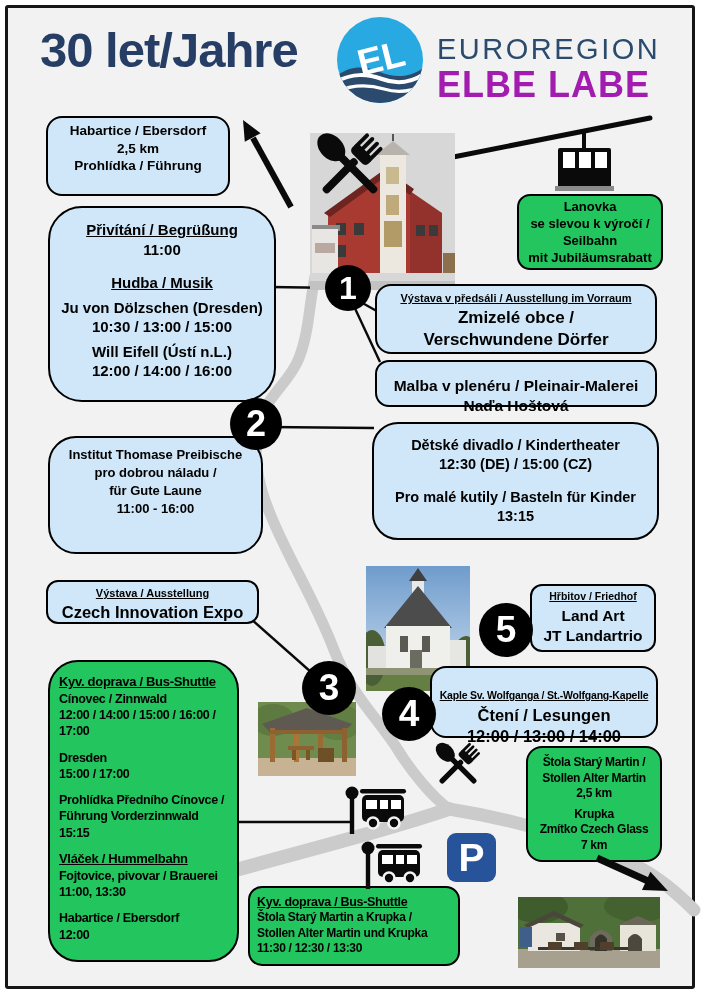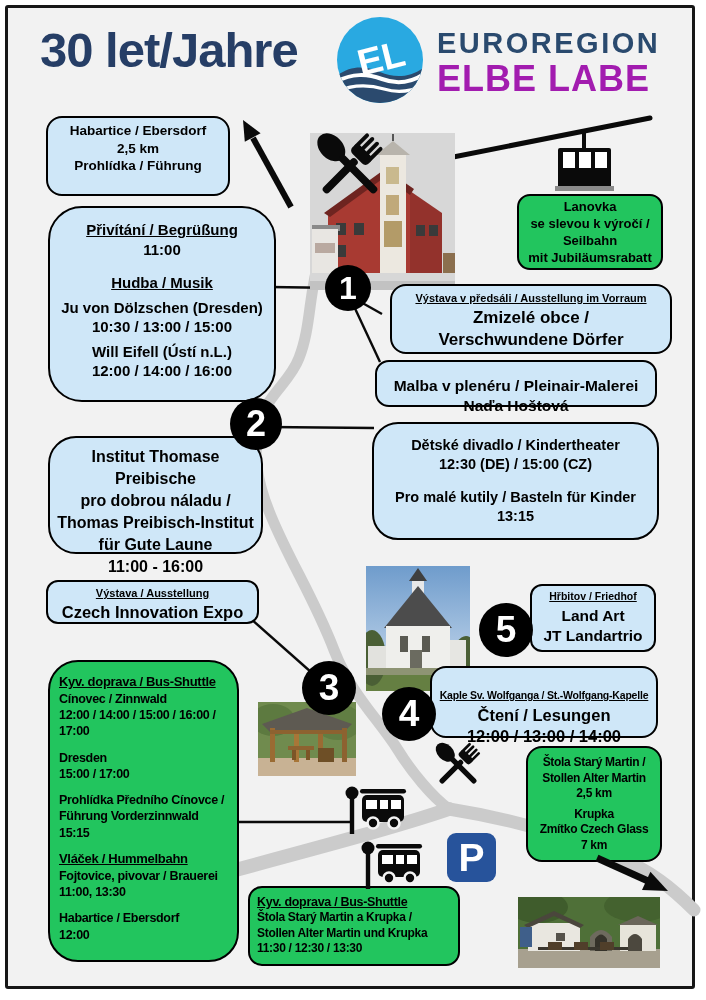--- a/index.html
+++ b/index.html
@@ -15,21 +15,21 @@
   .left{text-align:left;}
   .u{text-decoration:underline;}
   .bh{font-size:11px;text-decoration:underline;margin-bottom:2px;}
   .gap{height:14px;}
   .gap-s{height:5px;}
   #overlay{z-index:4;}
   .marker{position:absolute;background:#000;border-radius:50%;color:#fff;display:flex;align-items:center;justify-content:center;font-weight:bold;z-index:5;}
   .hdr{position:absolute;z-index:6;color:#263e66;font-weight:bold;}
   .title{left:40px;top:22px;font-size:49px;letter-spacing:-1px;}
   .org{left:437px;top:26px;}
-  .org-top{font-size:29px;font-weight:700;letter-spacing:2.5px;color:#2a4a6e;line-height:34px;}
+  .org-top{font-size:29px;font-weight:400;letter-spacing:2.5px;color:#2a4a6e;line-height:34px;margin-top:6px;}
   .org-bottom{font-size:36px;font-weight:800;letter-spacing:1px;color:#a21caf;line-height:38px;}
   .parking{position:absolute;left:447px;top:833px;width:49px;height:49px;background:#27539b;border-radius:9px;color:#fff;display:flex;align-items:center;justify-content:center;font-size:39px;font-weight:800;z-index:4;}
   .nowrap{white-space:nowrap;}
 </style>
 </head>
 <body>
 
 <div class="canvas">
 
   <div class="frame"></div>
@@ -181,37 +181,36 @@
     <div>12:00 / 14:00 / 16:00</div>
   </div>
 
   <div class="box white center" style="left:517px;top:194px;width:146px;height:76px;border-radius:13px;padding:3px 2px;font-size:13px">
       <div>Lanovka</div>
       <div>se slevou k výročí /</div>
       <div>Seilbahn</div>
       <div>mit Jubiläumsrabatt</div>
     </div>
 
-  <div class="box blue center" style="left:390px;top:284px;width:282px;height:70px;border-radius:16px;padding:5px 2px">
+  <div class="box blue center" style="left:375px;top:284px;width:282px;height:70px;border-radius:16px;padding:5px 2px">
     <div class="bh">Výstava v předsáli / Ausstellung im Vorraum</div>
     <div style="font-size:17px">
         <div>Zmizelé obce /</div>
         <div>Verschwundene Dörfer</div>
       </div>
   </div>
 
   <div class="box blue center" style="left:375px;top:360px;width:282px;height:47px;border-radius:14px;padding:14px 1px;font-size:15.5px">
       <div>Malba v plenéru / Pleinair-Malerei</div>
       <div>Naďa Hoštová</div>
     </div>
 
-  <div class="box blue center" style="left:48px;top:436px;width:215px;height:118px;border-radius:28px;padding:8px 2px;font-size:16px;line-height:1.38">
+  <div class="box blue center" style="left:48px;top:436px;width:215px;height:118px;border-radius:28px;padding:8px 2px;font-size:13px;line-height:1.38">
       <div>Institut Thomase Preibische</div>
       <div>pro dobrou náladu /</div>
-      <div>Thomas Preibisch-Institut</div>
       <div>für Gute Laune</div>
       <div>11:00 - 16:00</div>
     </div>
 
   <div class="box blue center" style="left:372px;top:422px;width:287px;height:118px;border-radius:26px;padding:12px 2px;font-size:14.5px">
     <div>
         <div>Dětské divadlo / Kindertheater</div>
         <div>12:30 (DE) / 15:00 (CZ)</div>
       </div>
     <div class="gap"></div>

